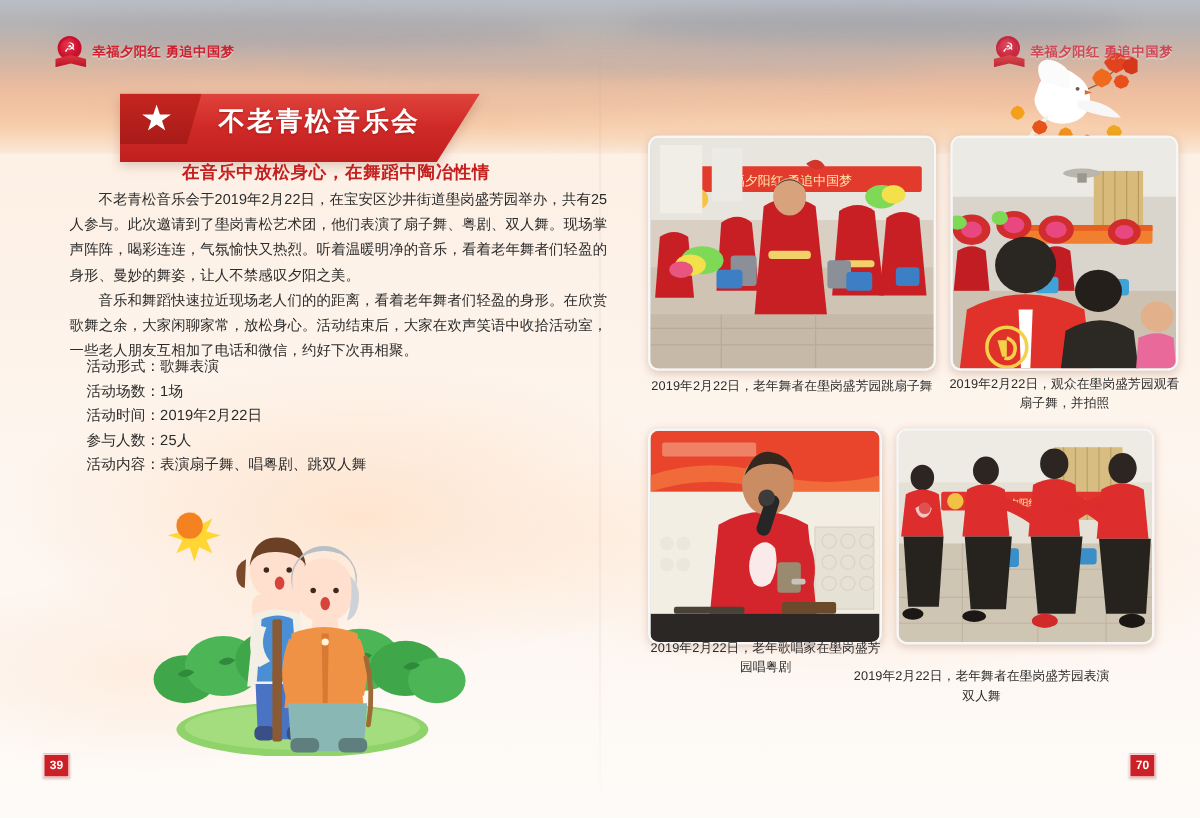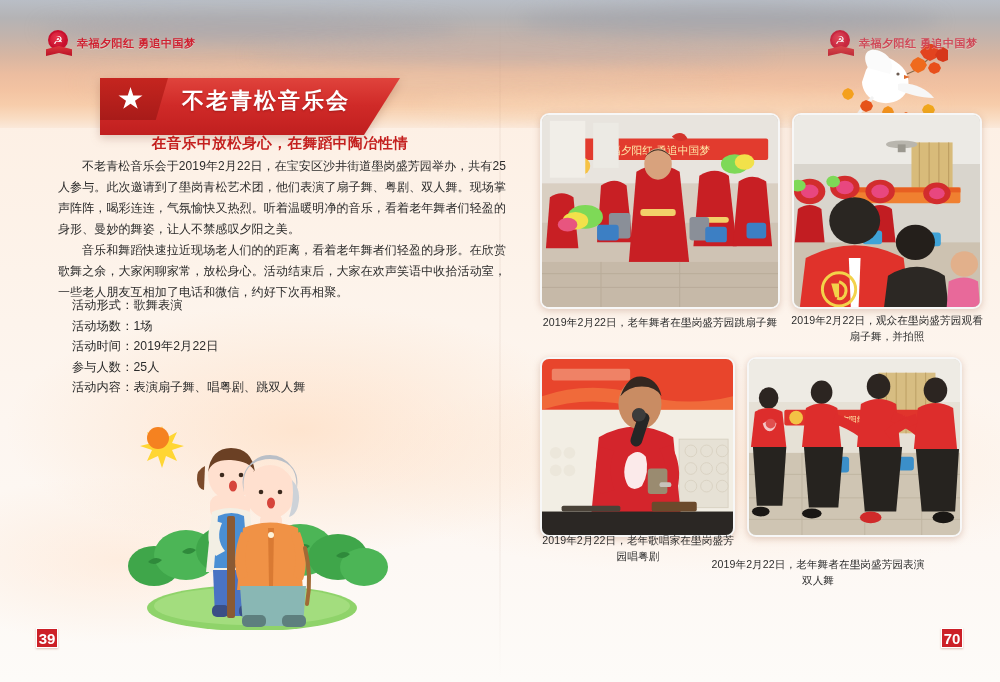--- a/index.html
+++ b/index.html
@@ -144,21 +144,21 @@
   }
   #caption-1 { left:540px; top:314px; width:240px; }
   #caption-2 { left:790px; top:312px; width:194px; }
   #caption-3 { left:538px; top:532px; width:200px; }
   #caption-4 { left:708px; top:542px; width:220px;margin-top:14px; }
 
   
   .pagenum {
     position:absolute; width:22px; height:20px;
     background:#cc2027; color:#fff;
-    font-size:15px; font-weight:bold;
+    font-size:10px; font-weight:bold;
     display:flex; align-items:center; justify-content:center;
     border:1.5px solid #fff;
     box-shadow:0 1px 2px rgba(150,60,40,.3);
   }
   #page-num-left  { left:36px; top:628px; }
   #page-num-right { left:941px; top:628px; }
 
   
   #spine {
     position:absolute; left:499px; top:0; width:2px; height:682px;

